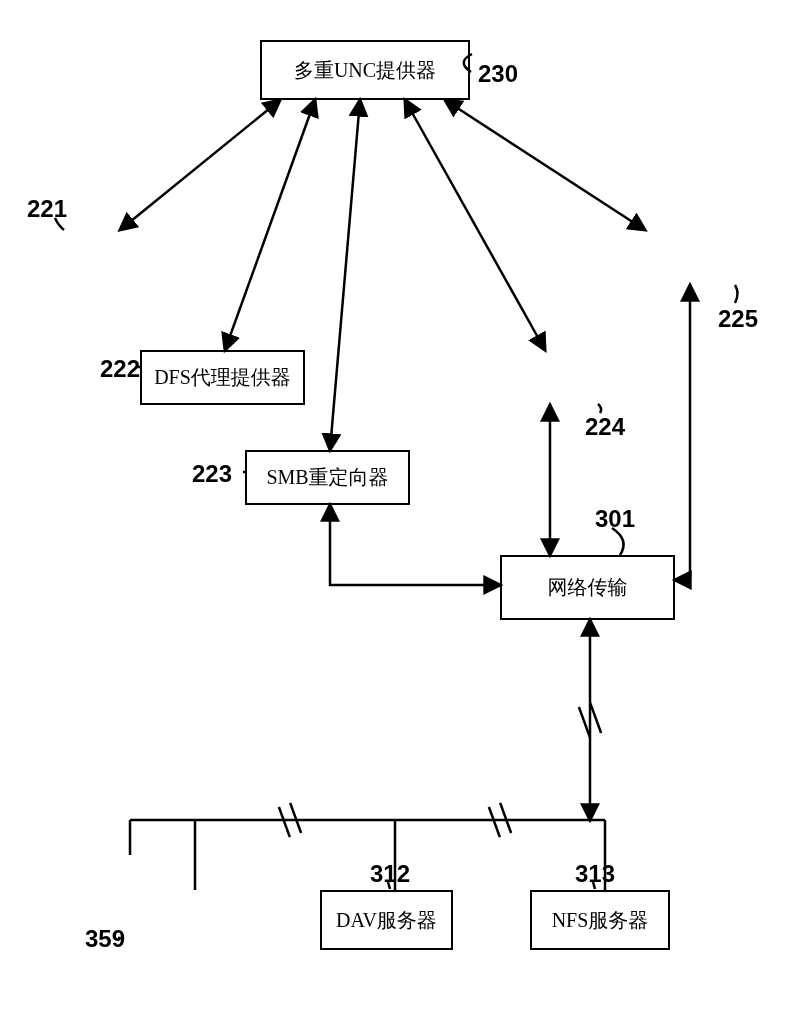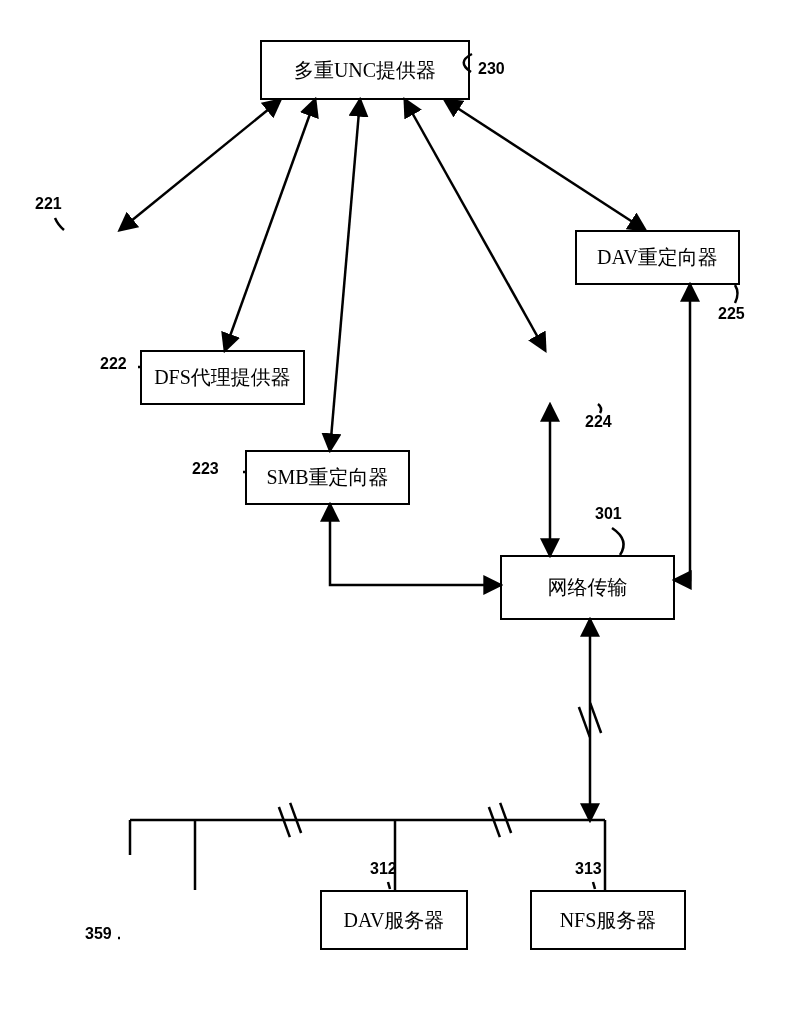--- a/index.html
+++ b/index.html
@@ -23,21 +23,21 @@
     align-items: center;
     justify-content: center;
     font-size: 20px;
     text-align: center;
     box-sizing: border-box;
     padding: 2px 6px;
     white-space: nowrap;
   }
   .ref {
     position: absolute;
-    font-size: 16px;
+    font-size: 24px;
     font-weight: bold;
     font-family: Arial, sans-serif;
   }
   svg.overlay {
     position: absolute;
     left: 0; top: 0;
     width: 800px; height: 1010px;
     pointer-events: none;
   }
   .arrow-line {
@@ -52,28 +52,25 @@
 <div class="stage">
 
   <div class="block" style="left:260px; top:40px; width:210px; height:60px;">
     <span>多重UNC提供器</span>
   </div>
   <div class="ref" style="left:478px; top:60px;">230</div>
   <svg class="overlay">
     <path class="arrow-line" d="M471 72 Q 456 62 472 54"></path>
   </svg>
 
-  <div class="ref" style="left:35px; top:195px;">221</div>
+  <div class="ref" style="left:27px; top:195px;">221</div>
   <svg class="overlay">
     <path class="arrow-line" d="M55 218 Q 58 225 64 230"></path>
   </svg>
 
-  <div class="block" style="left:575px; top:230px; width:165px; height:55px;">
-    <span>DAV重定向器</span>
-  </div>
   <div class="ref" style="left:718px; top:305px;">225</div>
   <svg class="overlay">
     <path class="arrow-line" d="M735 303 Q 740 293 735 285"></path>
   </svg>
 
   <div class="block" style="left:140px; top:350px; width:165px; height:55px;">
     <span>DFS代理提供器</span>
   </div>
   <div class="ref" style="left:100px; top:355px;">222</div>
   <svg class="overlay">
@@ -99,29 +96,29 @@
   <div class="ref" style="left:595px; top:505px;">301</div>
   <svg class="overlay">
     <path class="arrow-line" d="M612 528 Q 630 540 620 555"></path>
   </svg>
 
   <div class="ref" style="left:85px; top:925px;">359</div>
   <svg class="overlay">
     <path class="arrow-line" d="M118 938 L 120 938"></path>
   </svg>
 
-  <div class="block" style="left:320px; top:890px; width:148px; height:60px;">
+  <div class="block" style="left:320px; top:890px; width:133px; height:60px;">
     <span>DAV服务器</span>
   </div>
   <div class="ref" style="left:370px; top:860px;">312</div>
   <svg class="overlay">
     <path class="arrow-line" d="M388 882 L 390 889"></path>
   </svg>
 
-  <div class="block" style="left:530px; top:890px; width:156px; height:60px;">
+  <div class="block" style="left:530px; top:890px; width:140px; height:60px;">
     <span>NFS服务器</span>
   </div>
   <div class="ref" style="left:575px; top:860px;">313</div>
   <svg class="overlay">
     <path class="arrow-line" d="M593 882 L 595 889"></path>
   </svg>
 
   <svg class="overlay">
     <defs>
       <marker id="ah" viewBox="0 0 12 12" refX="10" refY="6" markerWidth="8" markerHeight="8" orient="auto-start-reverse">

